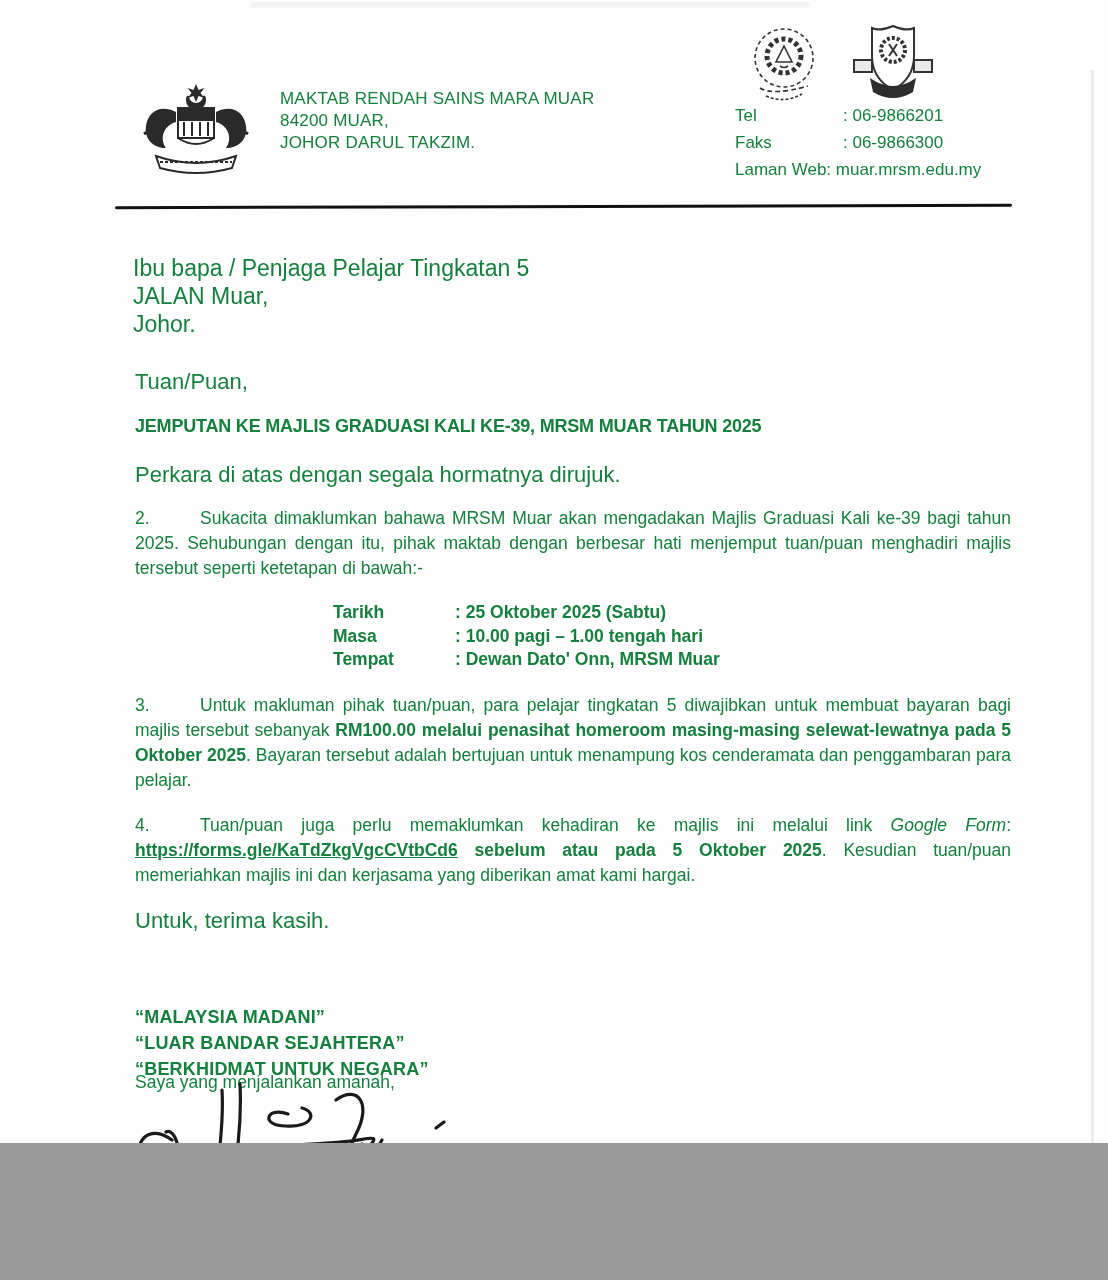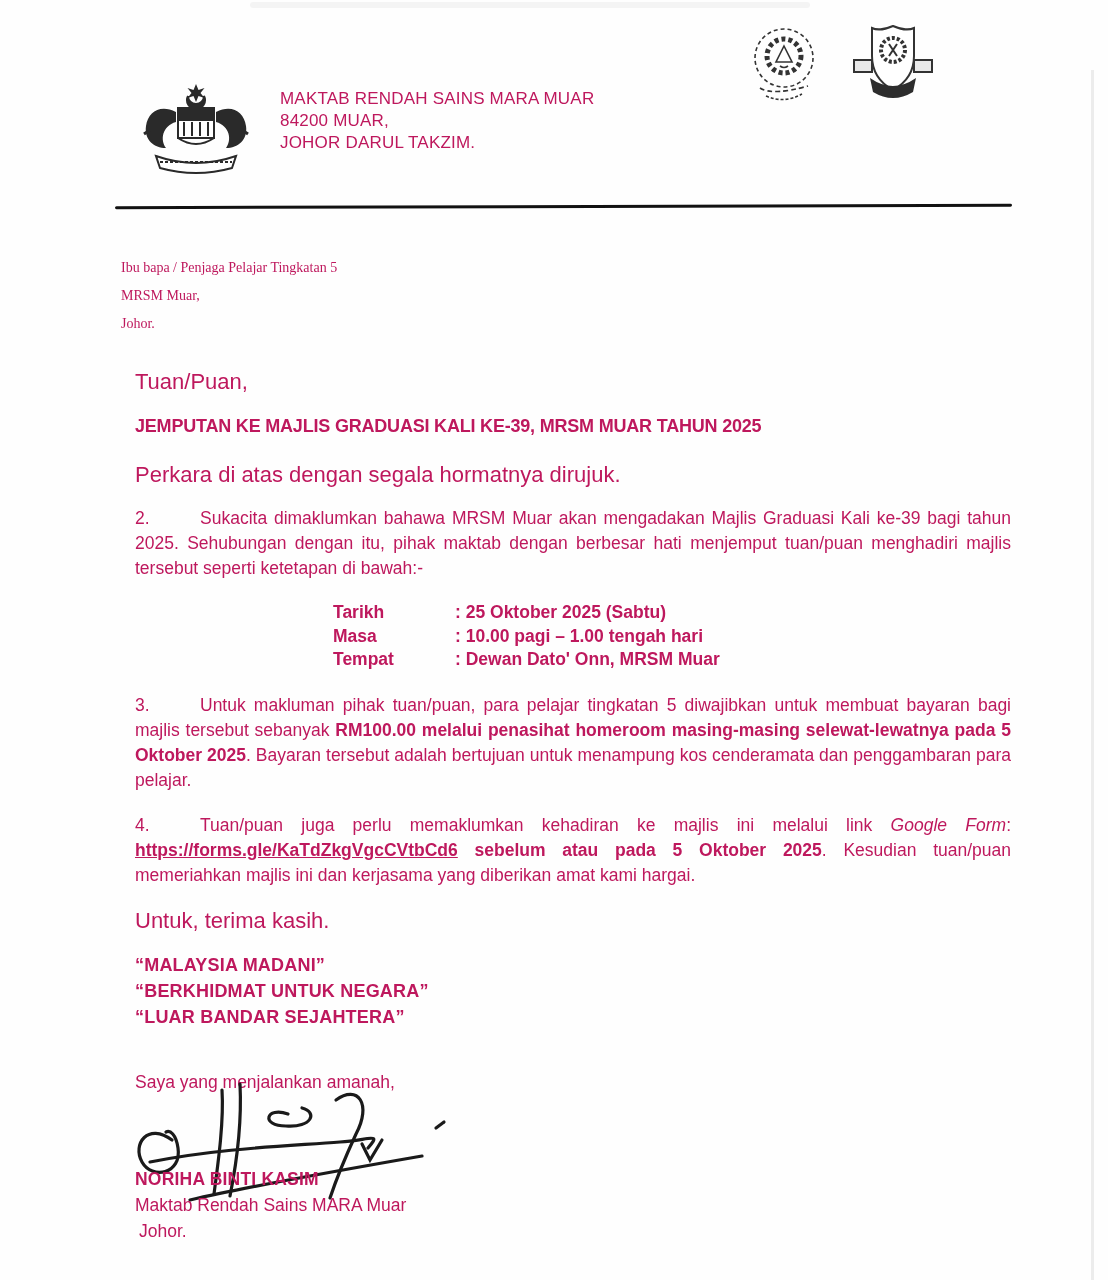--- a/index.html
+++ b/index.html
@@ -1,60 +1,60 @@
 <!DOCTYPE html>
 <html><head>
 <meta charset="utf-8">
 <style>
   html,body{margin:0;padding:0;background:#9a9a9a;}
   .page{
     position:relative;
-    width:1108px;height:1280px;
+    width:1108px;height:1143px;
     margin:0 auto;
     background:#fefefe;
     overflow:hidden;
     font-family:"Liberation Sans","DejaVu Sans",sans-serif;
-    color:#be185d;
+    color:#15803d;
   }
   .edge-shadow{position:absolute;right:14px;top:70px;bottom:0;width:3px;background:#ececec;}
   .top-smudge{position:absolute;left:250px;top:2px;width:560px;height:6px;background:#f4f4f4;border-radius:3px;}
 
   
   .coat{position:absolute;left:140px;top:82px;}
   .school-block{position:absolute;left:280px;top:88px;font-size:17px;line-height:22px;letter-spacing:.2px;}
   .seal{position:absolute;left:752px;top:26px;}
   .badge{position:absolute;left:852px;top:22px;}
   .contact{position:absolute;left:735px;top:102px;font-size:17px;line-height:27px;}
   .contact .row{white-space:nowrap;}
   .contact .lab{display:inline-block;width:108px;}
   .sep{position:absolute;left:115px;top:205px;width:897px;height:3px;background:#111;border-radius:2px;transform:rotate(-0.15deg);}
 
   
-  .recipient{position:absolute;left:121px;top:254px;font-size:14px;line-height:28px;font-family:Liberation Serif, serif;}
+  .recipient{position:absolute;left:133px;top:254px;font-size:23px;line-height:28px;}
   .reference{position:absolute;left:655px;top:256px;width:360px;font-size:16.5px;line-height:25px;}
   .ref-row{display:flex;}
   .ref-lab{width:148px;text-align:right;font-style:italic;flex:0 0 148px;}
   .ref-val{padding-left:10px;white-space:nowrap;}
   .ref-hijri{font-size:14.5px;padding-left:158px;margin-top:-3px;}
   .ref-hijri span{padding-left:14px;}
 
   
   .line{position:absolute;left:135px;font-size:22px;}
   .bodypar{position:absolute;left:135px;width:876px;font-size:17.5px;line-height:25px;text-align:justify;}
   .par-num{display:inline-block;width:65px;}
   .bold{font-weight:700;}
   .italic{font-style:italic;}
   .link{font-weight:700;text-decoration:underline;}
   .subject{font-weight:700;font-size:18px;letter-spacing:-0.2px;}
 
   .event{position:absolute;left:333px;top:601px;font-size:17.5px;line-height:23.5px;font-weight:700;}
   .event .row{white-space:nowrap;}
   .event .lab{display:inline-block;width:122px;}
 
-  .mottos{position:absolute;left:135px;top:952px;font-size:18px;font-weight:700;line-height:26px;letter-spacing:.2px;}
+  .mottos{position:absolute;left:135px;top:1004px;font-size:18px;font-weight:700;line-height:26px;letter-spacing:.2px;}
 
   
   .sig-intro{position:absolute;left:135px;top:1072px;font-size:17.5px;}
   .sig-scribble{position:absolute;left:130px;top:1082px;pointer-events:none;}
   .sig-block{position:absolute;left:135px;top:1166px;font-size:17.5px;line-height:26px;}
   .sig-name{font-weight:700;letter-spacing:.2px;}
   .sig-state{padding-left:4px;}
 </style>
 </head>
 <body>
@@ -113,26 +113,37 @@
         <path d="M41 4 C 50 8 58 8 62 6 L 62 34 C 62 52 52 62 41 68 C 30 62 20 52 20 34 L 20 6 C 24 8 32 8 41 4 Z" fill="#fff"></path>
         <circle cx="41" cy="28" r="12" stroke-width="4" stroke-dasharray="3 2"></circle>
         <path d="M37 22 l8 12 M45 22 l-8 12"></path>
         <rect x="2" y="38" width="18" height="12" fill="#e9e9e9"></rect>
         <rect x="62" y="38" width="18" height="12" fill="#e9e9e9"></rect>
         <path d="M18 56 q23 16 46 0 l-3 14 q-20 12 -40 0 z" fill="#2d2d2d" stroke="none"></path>
       </g>
     </svg>
   </div>
 
+  <div class="contact">
+    <div class="row">
+      <span class="lab">Tel</span><span>: 06-9866201</span>
+    </div>
+    <div class="row">
+      <span class="lab">Faks</span><span>: 06-9866300</span>
+    </div>
+    <div class="row">
+      <span class="lab" style="width:auto;">Laman Web</span><span>: muar.mrsm.edu.my</span>
+    </div>
+  </div>
 
   <div class="sep"></div>
 
   <div class="recipient">
     <div>Ibu bapa / Penjaga Pelajar Tingkatan 5</div>
-    <div>MRSM Muar,</div>
+    <div>JALAN Muar,</div>
     <div>Johor.</div>
   </div>
 
 
   <div class="line" style="top:369px;">Tuan/Puan,</div>
 
   <div class="line subject" style="top:416px;">JEMPUTAN KE MAJLIS GRADUASI KALI KE-39, MRSM MUAR TAHUN 2025</div>
 
   <div class="line" style="top:462px;">Perkara di atas dengan segala hormatnya dirujuk.</div>
 
@@ -151,22 +162,22 @@
   </div>
 
   <p class="bodypar" style="top:693px;margin:0;"><span class="par-num">3.</span><span>Untuk makluman pihak tuan/puan, para pelajar tingkatan 5 diwajibkan untuk membuat bayaran bagi majlis tersebut sebanyak </span><span class="bold">RM100.00 melalui penasihat homeroom masing-masing selewat-lewatnya pada 5 Oktober 2025</span><span>. Bayaran tersebut adalah bertujuan untuk menampung kos cenderamata dan penggambaran para pelajar.</span></p>
 
   <p class="bodypar" style="top:813px;margin:0;"><span class="par-num">4.</span><span>Tuan/puan juga perlu memaklumkan kehadiran ke majlis ini melalui link </span><span class="italic">Google Form</span><span>: </span><span class="link">https://forms.gle/KaTdZkgVgcCVtbCd6</span><span class="bold"> sebelum atau pada 5 Oktober 2025</span><span>. Kesudian tuan/puan memeriahkan majlis ini dan kerjasama yang diberikan amat kami hargai.</span></p>
 
   <div class="line" style="top:908px;">Untuk, terima kasih.</div>
 
   <div class="mottos">
     <div>“MALAYSIA MADANI”</div>
+    <div>“LUAR BANDAR SEJAHTERA”</div>
     <div>“BERKHIDMAT UNTUK NEGARA”</div>
-    <div>“LUAR BANDAR SEJAHTERA”</div>
   </div>
 
   <div class="sig-intro">Saya yang menjalankan amanah,</div>
 
   <div class="sig-scribble">
     <svg width="320" height="126" viewBox="0 0 320 126">
       <g fill="none" stroke="#1a1a1a" stroke-width="3.2" stroke-linecap="round">
         <path d="M42 58 C 18 40 2 62 12 80 C 22 98 52 92 48 66 C 46 52 40 48 36 50"></path>
         <path d="M92 8 C 94 40 88 82 84 112"></path>
         <path d="M110 2 C 112 42 106 84 100 114"></path>

